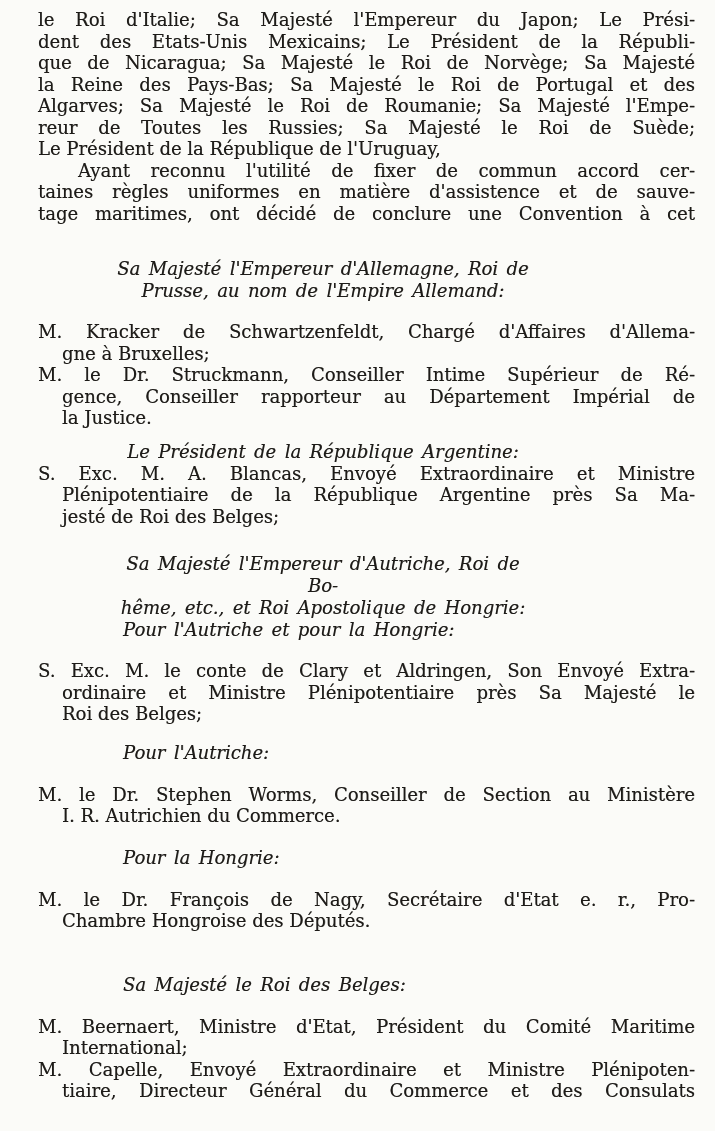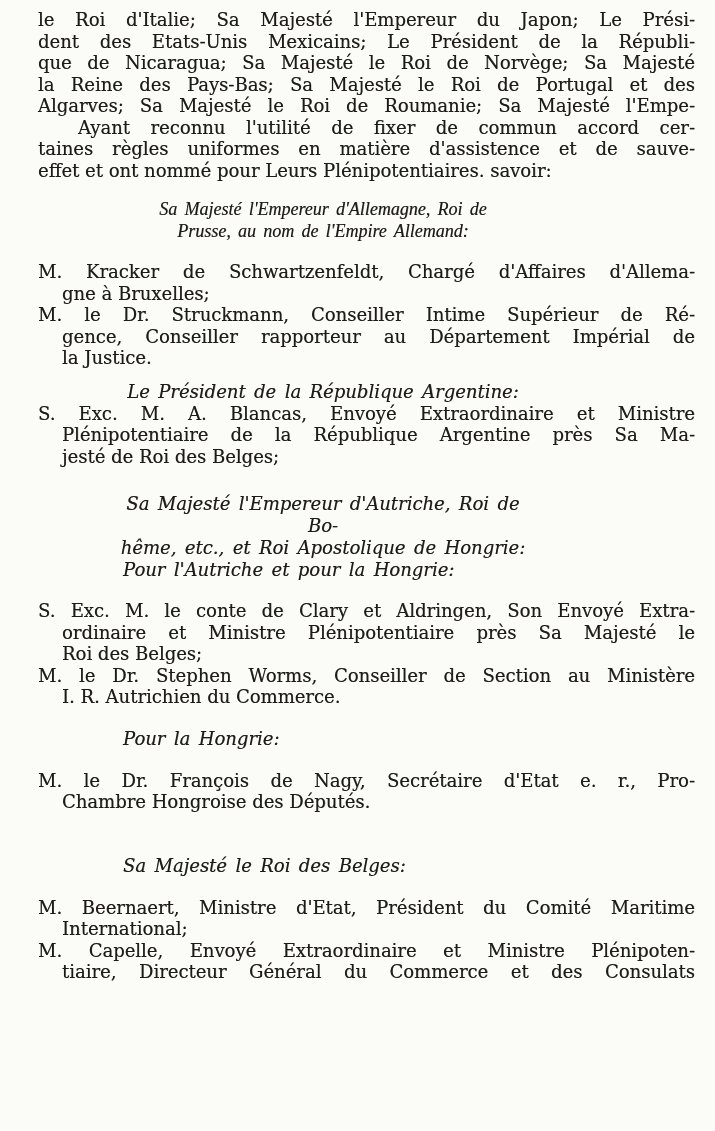--- a/index.html
+++ b/index.html
@@ -48,45 +48,47 @@
   .heading .ln {
     line-height: 22px;
     text-align: center;
     text-align-last: center;
   }
   .heading .ln.left {
     text-align: center;
     text-align-last: left;
     padding-left: 15px;
   }
-  .h-germany   { margin-top: 17px; margin-bottom: 19px; font-family: Liberation Serif, serif; }
+  .h-germany   { margin-top: 34px; margin-bottom: 19px; }
   .h-argentina { margin-top: 12px; }
   .h-austria   { margin-top: 26px; margin-bottom: 19px; }
   .h-autriche  { margin-top: 17px; margin-bottom: 20px; }
   .h-hongrie   { margin-top: 20px; margin-bottom: 20px; }
   .h-belges    { margin-top: 42px; margin-bottom: 20px; }
   .bold { font-weight: normal; }
 </style>
 </head>
 <body>
 
 <div class="page">
 
   <div class="para">
     <div class="ln">le Roi d'Italie; Sa Majesté l'Empereur du Japon; Le Prési-</div>
     <div class="ln">dent des Etats-Unis Mexicains; Le Président de la Républi-</div>
     <div class="ln">que de Nicaragua; Sa Majesté le Roi de Norvège; Sa Majesté</div>
     <div class="ln">la Reine des Pays-Bas; Sa Majesté le Roi de Portugal et des</div>
     <div class="ln">Algarves; Sa Majesté le Roi de Roumanie; Sa Majesté l'Empe-</div>
+    <div class="ln">reur de Toutes les Russies; Sa Majesté le Roi de Suède;</div>
+    <div class="ln last">Le Président de la République de l'Uruguay,</div>
   </div>
 
   <div class="para">
     <div class="ln indent-first">Ayant reconnu l'utilité de fixer de commun accord cer-</div>
     <div class="ln">taines règles uniformes en matière d'assistence et de sauve-</div>
-    <div class="ln last">effet et ont nommé pour Leurs Plénipotentiaires. savoir:</div>
+    <div class="ln">tage maritimes, ont décidé de conclure une Convention à cet</div>
   </div>
 
   <div class="heading h-germany">
     <div class="ln">Sa Majesté l'Empereur d'Allemagne, Roi de</div>
     <div class="ln">Prusse, au nom de l'Empire Allemand:</div>
   </div>
 
   <div class="item">
     <div class="ln hang">M. Kracker de Schwartzenfeldt, Chargé d'Affaires d'Allema-</div>
     <div class="ln last">gne à Bruxelles;</div>
@@ -113,20 +115,23 @@
     <div class="ln">hême, etc., et Roi Apostolique de Hongrie:</div>
     <div class="ln left">Pour l'Autriche et pour la Hongrie:</div>
   </div>
 
   <div class="item">
     <div class="ln hang">S. Exc. M. le conte de Clary et Aldringen, Son Envoyé Extra-</div>
     <div class="ln">ordinaire et Ministre Plénipotentiaire près Sa Majesté le</div>
     <div class="ln last">Roi des Belges;</div>
   </div>
 
+  <div class="heading h-autriche">
+    <div class="ln left">Pour l'Autriche:</div>
+  </div>
 
   <div class="item">
     <div class="ln hang">M. le Dr. Stephen Worms, Conseiller de Section au Ministère</div>
     <div class="ln last bold">I. R. Autrichien du Commerce.</div>
   </div>
 
   <div class="heading h-hongrie">
     <div class="ln left">Pour la Hongrie:</div>
   </div>
 

